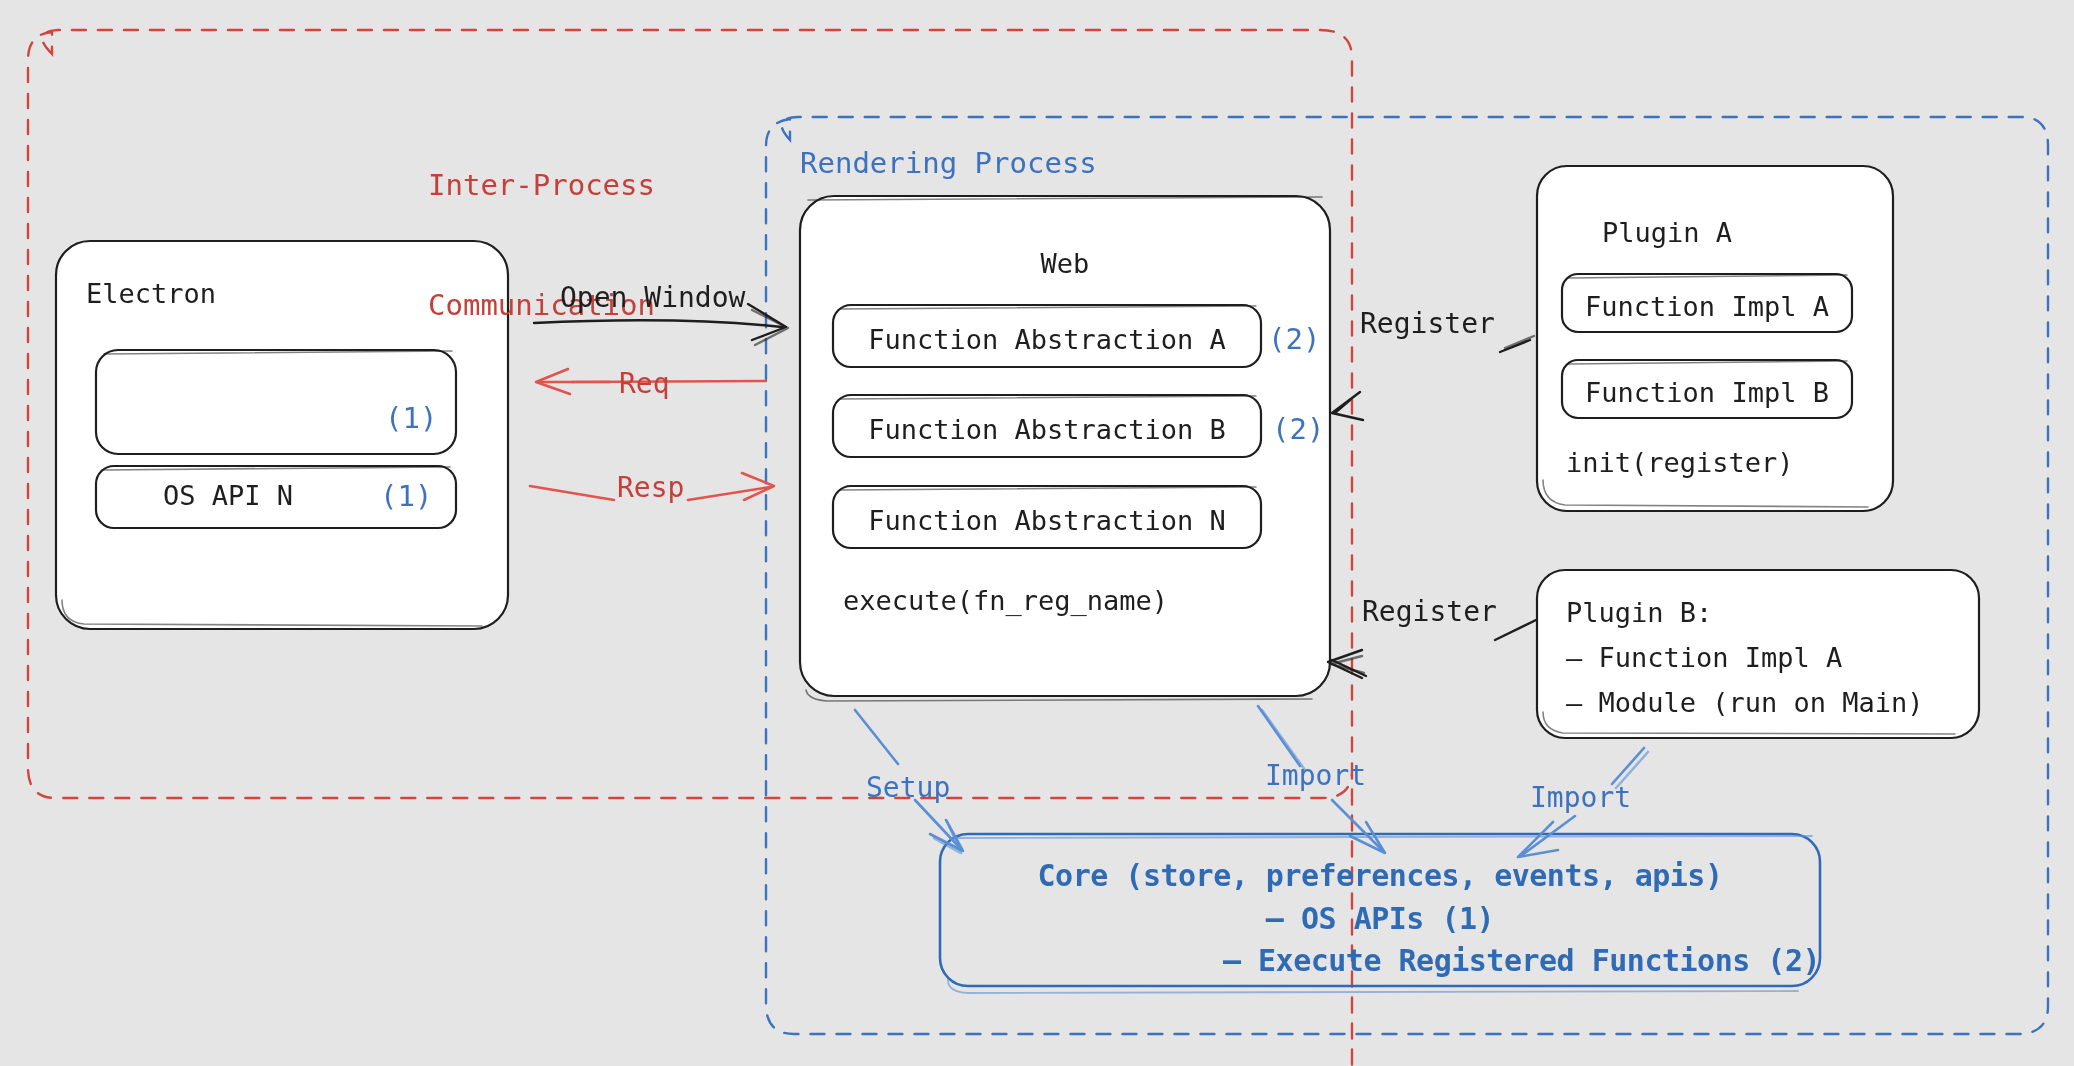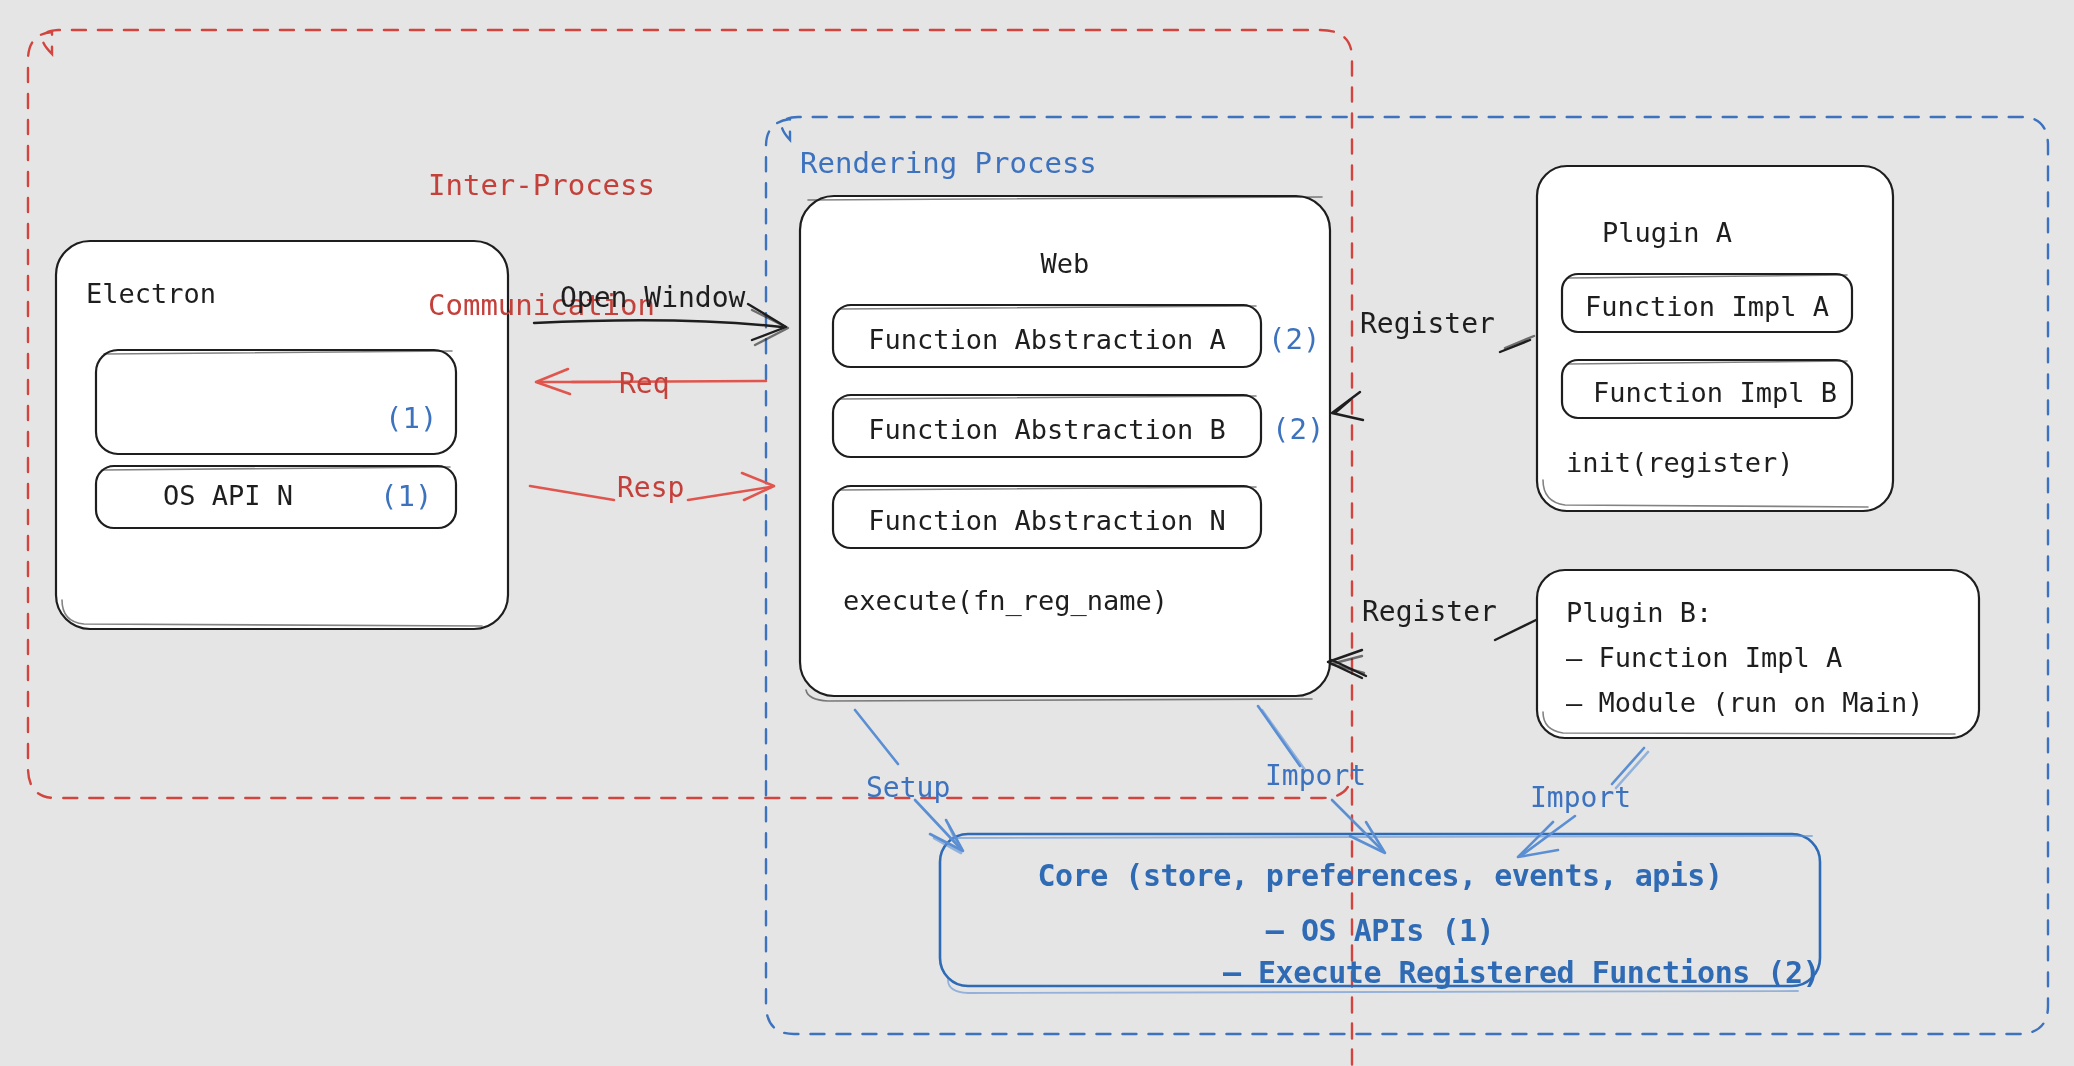--- a/index.html
+++ b/index.html
@@ -229,31 +229,31 @@
   <div class="lbl sub-box-text" style="left:833px; top:412px; width:428px;">Function Abstraction B</div>
   <div class="lbl marker" style="left:1272px; top:410px;">(2)</div>
 
   <div class="lbl sub-box-text" style="left:833px; top:503px; width:428px;">Function Abstraction N</div>
 
   <div class="lbl box-title" style="left:843px; top:583px;">execute(fn_reg_name)</div>
 
   <div class="lbl box-title" style="left:1566px; top:215px;margin-left:36px;">Plugin A</div>
 
   <div class="lbl sub-box-text" style="left:1562px; top:289px; width:290px;">Function Impl A</div>
-  <div class="lbl sub-box-text" style="left:1562px; top:375px; width:290px;padding-left:8px;">Function Impl B</div>
+  <div class="lbl sub-box-text" style="left:1562px; top:375px; width:290px;">Function Impl B</div>
 
   <div class="lbl box-title" style="left:1566px; top:445px;">init(register)</div>
 
   <div class="lbl box-title" style="left:1566px; top:595px;">Plugin B:</div>
   <div class="lbl box-title" style="left:1566px; top:685px;">– Module (run on Main)</div>
   <div class="lbl box-title" style="left:1566px; top:640px;">– Function Impl A</div>
 
   <div style="position:absolute; left:940px; top:855px; width:880px;">
     <div class="core-text" style="position:relative;">Core (store, preferences, events, apis)</div>
-    <div class="core-text" style="position:relative;margin-top:12px;">– OS APIs (1)</div>
+    <div class="core-text" style="position:relative;">– OS APIs (1)</div>
     <div class="core-text" style="position:relative;text-align:right;">– Execute Registered Functions (2)</div>
   </div>
 
   <div class="lbl edge-label" style="left:560px; top:280px;">Open Window</div>
 
   <div class="lbl edge-label red" style="left:619px; top:366px;">Req</div>
 
   <div class="lbl edge-label red" style="left:617px; top:470px;">Resp</div>
 
   <div class="lbl edge-label" style="left:1360px; top:306px;">Register</div>

